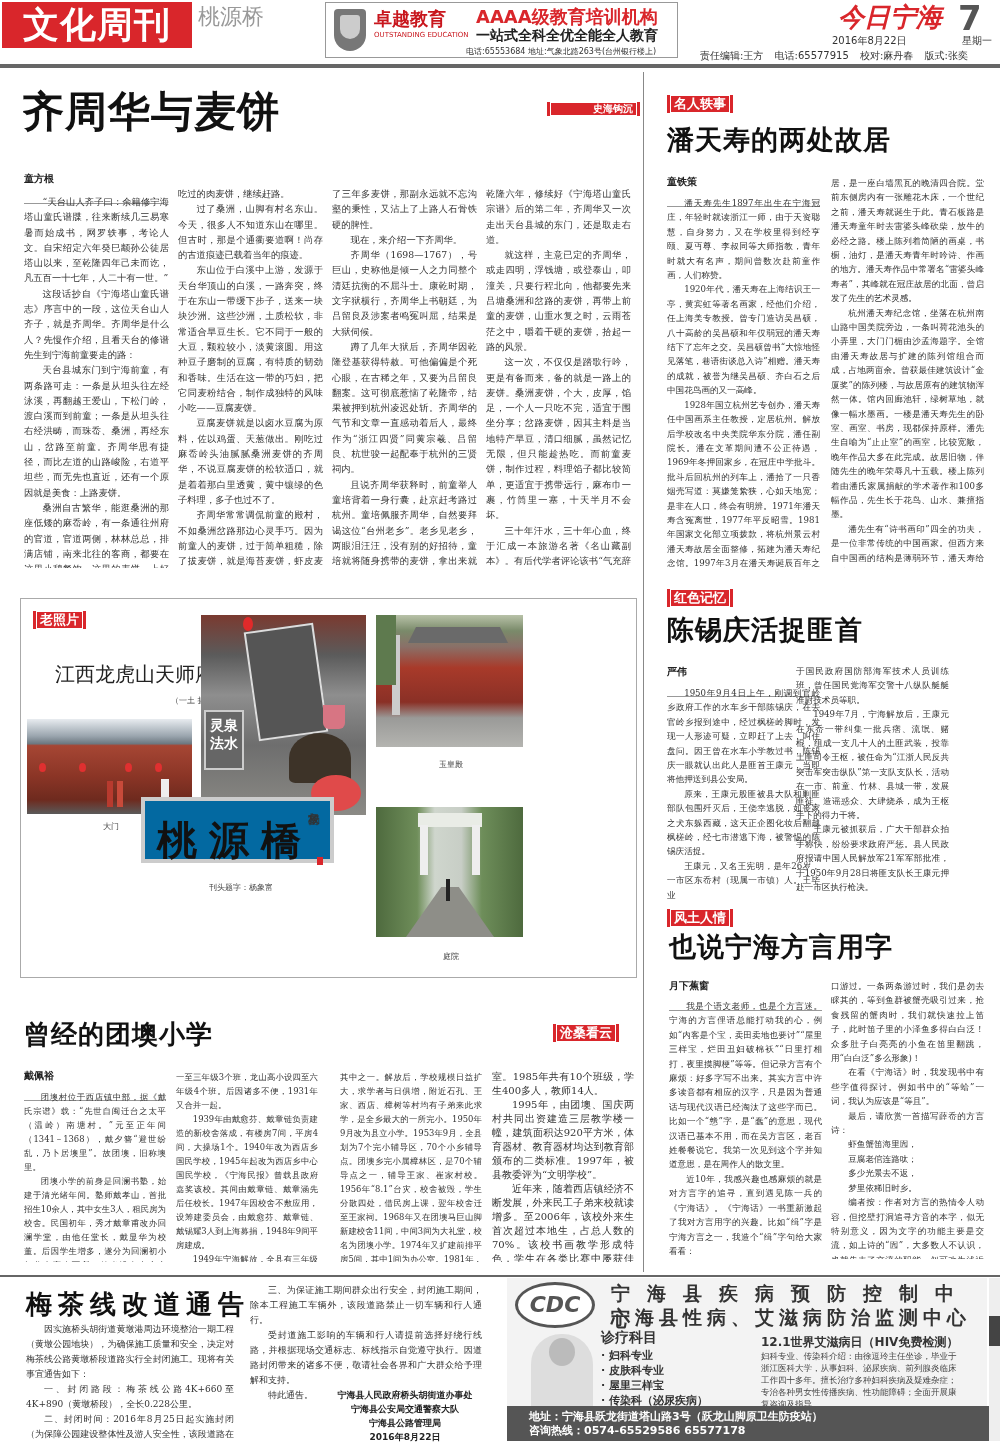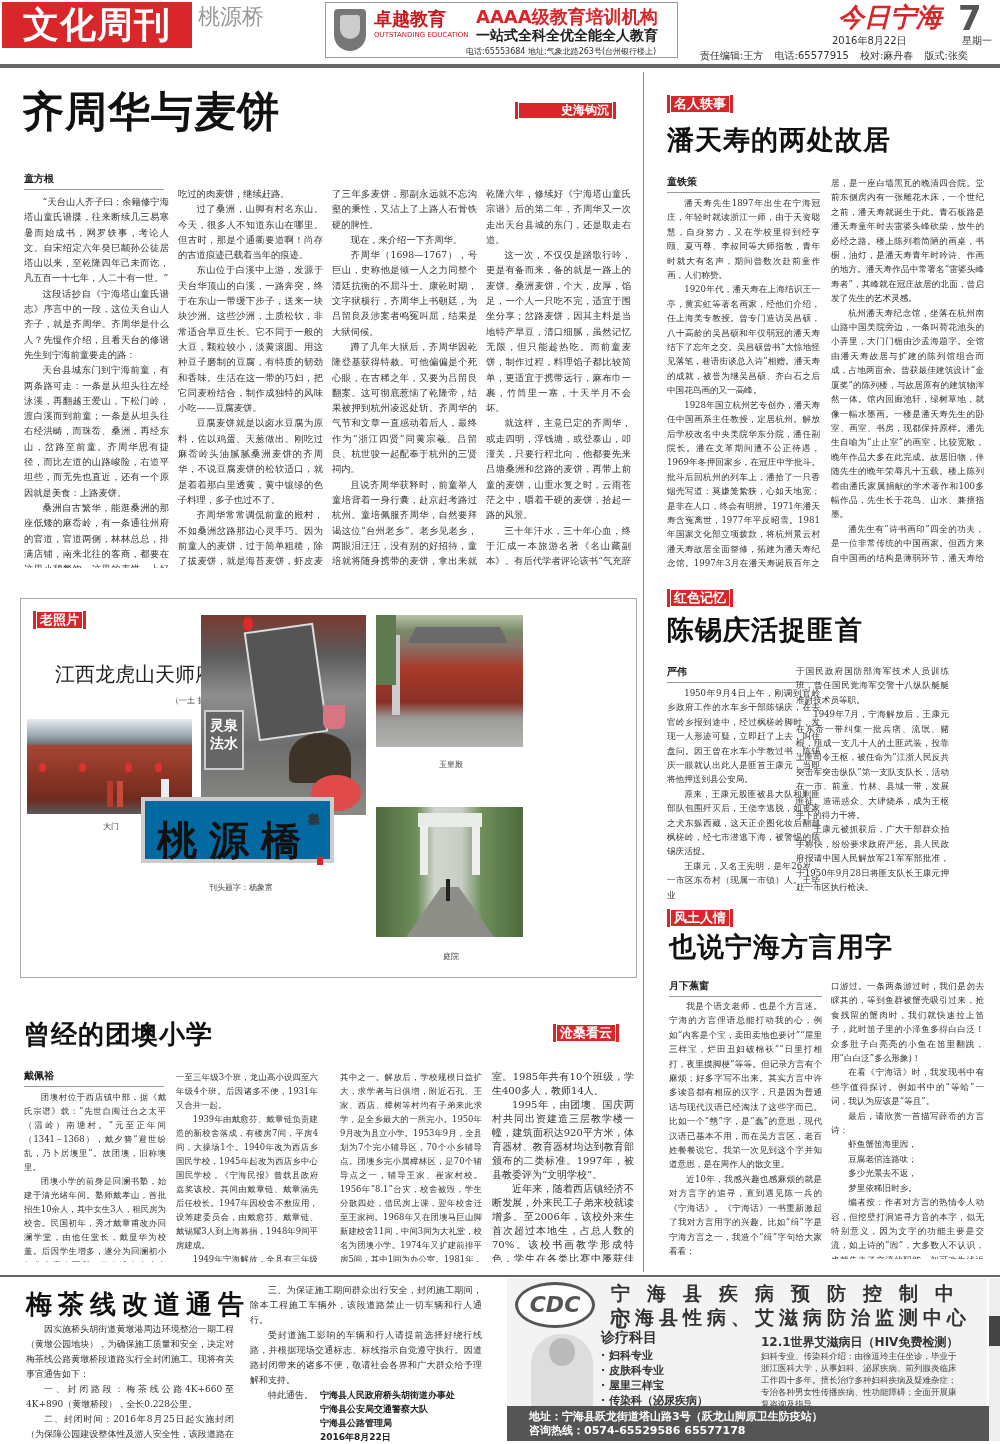--- a/index.html
+++ b/index.html
@@ -17,35 +17,35 @@
 .ad-contact{position:absolute;left:140px;top:43px;font-size:8px;font-family:"DejaVu Sans",sans-serif;color:#333}
 .paper-name{left:838px;top:0;color:#d9262b;font-size:26px;font-weight:bold;font-style:italic;font-family:"DejaVu Serif",serif}
 .page-no{left:958px;top:-2px;font-size:34px;font-weight:bold;color:#555;font-family:"DejaVu Sans",sans-serif}
 .date-line{left:832px;top:34px;font-size:10px;color:#333;font-family:"DejaVu Sans",sans-serif}
 .weekday{left:962px;top:34px;font-size:10px;color:#333;font-family:"DejaVu Sans",sans-serif}
 .editors{left:700px;top:49px;font-size:10px;color:#333;font-family:"DejaVu Sans",sans-serif;word-spacing:8px}
 .top-rule{left:0;top:64px;width:1000px;height:4px;background:#666}
 .vrule{background:#888;width:1px}
 .h1{font-family:"DejaVu Sans",sans-serif;font-weight:bold;color:#111;letter-spacing:1px}
 .tag{background:#d9262b;color:#fff;font-family:"DejaVu Sans",sans-serif;font-weight:bold;padding:0 4px;border-left:3px solid #d9262b;border-right:3px solid #d9262b;box-shadow:inset 0 0 0 1px #fff}
-.byline{font-family:Liberation Mono, monospace;font-weight:bold;font-size:10px;color:#222;border-bottom:1px solid #999;padding-bottom:3px}
+.byline{font-family:Liberation Mono, monospace;font-weight:bold;font-size:10px;color:#222;border-bottom:1px solid #999;padding-bottom:17px}
 .col{font-size:9.3px;line-height:15.3px;color:#333;text-align:justify;overflow:hidden}
 .col p{text-indent:2em}
 .col p.noi{text-indent:0}
 .photo-box{left:20px;top:598px;width:617px;height:380px;border:1px solid #aaa}
 .photo{position:absolute;overflow:hidden}
 .cap{position:absolute;font-size:8px;color:#444;font-family:"DejaVu Sans",sans-serif;text-align:center}
 .calli-frame{position:absolute;left:120px;top:198px;width:193px;height:66px;border:4px solid #ccc;background:#0369a1}
 .calli-text{position:absolute;left:12px;top:12px;font-size:40px;font-family:"DejaVu Serif",serif;color:#111;letter-spacing:12px;font-weight:bold}
 .calli-sign{position:absolute;left:160px;top:2px;font-size:12px;writing-mode:vertical-rl;color:#333}
 .bottom-rule{left:0;top:1275px;width:1000px;height:2px;background:#666}
 .notice-title{left:26px;top:1287px;font-family:"DejaVu Sans",sans-serif;font-weight:bold;font-size:26px;letter-spacing:6px;color:#111}
 .notice{font-size:9px;line-height:15px;color:#333;text-align:justify}
 .notice p{text-indent:2em}
-.sign{font-family:"DejaVu Sans",sans-serif;font-weight:bold;font-size:9px;color:#222;text-align:left;line-height:14px}
+.sign{font-family:"DejaVu Sans",sans-serif;font-weight:bold;font-size:9px;color:#222;text-align:center;line-height:14px}
 .cdc{left:507px;top:1278px;width:480px;height:163px;background:#f3f3f3}
 .cdc-logo{position:absolute;left:8px;top:4px;width:80px;height:46px;border-radius:50%;background:#fff;border:3px solid #555;font-size:22px;font-weight:bold;color:#555;text-align:center;line-height:40px;font-style:italic;font-family:"DejaVu Sans",sans-serif}
 .cdc-t1,.cdc-t2{position:absolute;left:104px;font-family:"DejaVu Sans",sans-serif;font-weight:bold;color:#333;font-size:19px}
 .cdc-t1{top:3px;letter-spacing:17px}
 .cdc-t2{top:27px;letter-spacing:5px}
 .cdc-doc{position:absolute;left:24px;top:56px;width:62px;height:76px;background:#ddd;border-radius:30px 30px 0 0}
 .cdc-doc:before{content:"";position:absolute;left:18px;top:4px;width:26px;height:28px;border-radius:50%;background:#bbb}
 .cdc-sec{position:absolute;left:94px;top:51px;font-family:"DejaVu Sans",sans-serif;font-weight:bold;font-size:14px;color:#333}
 .cdc-list{position:absolute;left:94px;top:70px;font-family:"DejaVu Sans",sans-serif;font-weight:bold;font-size:11px;color:#333;line-height:15px;list-style:none}
 .cdc-hiv{position:absolute;left:254px;top:56px;font-family:"DejaVu Sans",sans-serif;font-weight:bold;font-size:12px;color:#333}
@@ -70,21 +70,21 @@
 </div>
 
 <div class="abs paper-name">今日宁海</div>
 <div class="abs page-no">7</div>
 <div class="abs date-line">2016年8月22日</div>
 <div class="abs weekday">星期一</div>
 <div class="abs editors">责任编辑:王方  电话:65577915  校对:麻丹春  版式:张奕</div>
 <div class="abs top-rule"></div>
 
 <div class="abs h1" style="left:22px;top:84px;font-size:42px;">齐周华与麦饼</div>
-<div class="abs tag" style="left:515px;top:102px;font-size:12px;padding-left:43px;">史海钩沉</div>
+<div class="abs tag" style="left:547px;top:102px;font-size:10px;padding-left:43px;">史海钩沉</div>
 <div class="abs byline" style="left:24px;top:172px;width:140px;">童方根</div>
 
 <div class="abs col" id="qi-c0" style="left:24px;top:194px;width:145px;height:374px;">
     <p>“天台山人齐子曰：余籍修宁海塔山童氏谱牒，往来断续几三易寒暑而始成书，网罗轶事，考论人文。自宋绍定六年癸巳颛孙公徒居塔山以来，至乾隆四年己未而讫，凡五百一十七年，人二十有一世。”</p>
     <p>这段话抄自《宁海塔山童氏谱志》序言中的一段，这位天台山人齐子，就是齐周华。齐周华是什么人？先慢作介绍，且看天台的修谱先生到宁海前童要走的路：</p>
     <p>天台县城东门到宁海前童，有两条路可走：一条是从坦头往左经泳溪，再翻越王爱山，下松门岭，渡白溪而到前童；一条是从坦头往右经洪畴，而珠岙、桑洲，再经东山，岔路至前童。齐周华思有捷径，而比左道的山路峻险，右道平坦些，而无先也直近，还有一个原因就是美食：上路麦饼。</p>
     <p>桑洲自古繁华，能逛桑洲的那座低矮的麻岙岭，有一条通往州府的官道，官道两侧，林林总总，排满店铺，南来北往的客商，都要在这里小憩餐饮，这里的麦饼，上好的面搓得软滑，掺上剁得细细的梅肉馅子，红铜一摊，香气四溢，齐周华好这一口，珠岙一过，就掐算好麦饼几时能到嘴的那刻。</p>
   </div>
 <div class="abs col" id="qi-c1" style="left:178px;top:186px;width:145px;height:382px;">
     <p class="noi">吃过的肉麦饼，继续赶路。</p>
@@ -95,22 +95,22 @@
   </div>
 <div class="abs col" id="qi-c2" style="left:332px;top:186px;width:145px;height:382px;">
     <p class="noi">了三年多麦饼，那副永远就不忘沟壑的秉性，又沾上了上路人石骨铁硬的脾性。</p>
     <p>现在，来介绍一下齐周华。</p>
     <p>齐周华（1698—1767），号巨山，史称他是倾一人之力同整个清廷抗衡的不屈斗士。康乾时期，文字狱横行，齐周华上书朝廷，为吕留良及涉案者鸣冤叫屈，结果是大狱伺候。</p>
     <p>蹲了几年大狱后，齐周华因乾隆登基获得特赦。可他偏偏是个死心眼，在古稀之年，又要为吕留良翻案。这可彻底惹恼了乾隆帝，结果被押到杭州凌迟处斩。齐周华的气节和文章一直感动着后人，最终作为“浙江四贤”同黄宗羲、吕留良、杭世骏一起配奉于杭州的三贤祠内。</p>
     <p>且说齐周华获释时，前童举人童培背着一身行囊，赴京赶考路过杭州。童培佩服齐周华，自然要拜谒这位“台州老乡”。老乡见老乡，两眼泪汪汪，没有别的好招待，童培就将随身携带的麦饼，拿出来就着小酒一起分享。兴头所至，童培想起家谱已断修多年，就想请齐先生来补续。先生知道童氏谱牒，始于方孝孺先生，一股惺惺相惜之情，让他没有了推拒理由。</p>
   </div>
 <div class="abs col" id="qi-c3" style="left:486px;top:186px;width:145px;height:382px;">
     <p class="noi">乾隆六年，修续好《宁海塔山童氏宗谱》后的第二年，齐周华又一次走出天台县城的东门，还是取走右道。</p>
+    <p>就这样，主意已定的齐周华，或走四明，浮钱塘，或登泰山，叩潼关，只要行程北向，他都要先来吕塘桑洲和岔路的麦饼，再带上前童的麦饼，山重水复之时，云雨苍茫之中，嚼着干硬的麦饼，拾起一路的风景。</p>
     <p>这一次，不仅仅是踏歌行吟，更是有备而来，备的就是一路上的麦饼。桑洲麦饼，个大，皮厚，馅足，一个人一只吃不完，适宜于围坐分享；岔路麦饼，因其主料是当地特产旱豆，清口细腻，虽然记忆无限，但只能趁热吃。而前童麦饼，制作过程，料理馅子都比较简单，更适宜于携带远行，麻布巾一裹，竹筒里一塞，十天半月不会坏。</p>
-    <p>就这样，主意已定的齐周华，或走四明，浮钱塘，或登泰山，叩潼关，只要行程北向，他都要先来吕塘桑洲和岔路的麦饼，再带上前童的麦饼，山重水复之时，云雨苍茫之中，嚼着干硬的麦饼，拾起一路的风景。</p>
     <p>三十年汗水，三十年心血，终于汇成一本旅游名著《名山藏副本》。有后代学者评论该书“气充辞达，骨鲠理真”，“写景状物，大含入细”，更有论者将此书同《徐霞客游记》相媲美，如同交相辉映的双璧。</p>
   </div>
 
 <div class="abs vrule" style="left:643px;top:72px;height:1200px;"></div>
 
 <div class="abs tag" style="left:667px;top:95px;font-size:13px;">名人轶事</div>
 <div class="abs h1" style="left:667px;top:122px;font-size:27px;">潘天寿的两处故居</div>
 <div class="abs byline" style="left:667px;top:175px;width:153px;">童铁策</div>
 <div class="abs col" id="pan-c0" style="left:667px;top:196px;width:153px;height:372px;font-size:8.6px;line-height:14.4px;">
     <p>潘天寿先生1897年出生在宁海冠庄，年轻时就读浙江一师，由于天资聪慧，自身努力，又在学校里得到经亨颐、夏丏尊、李叔同等大师指教，青年时就大有名声，期间曾数次赴前童作画，人们称赞。</p>

